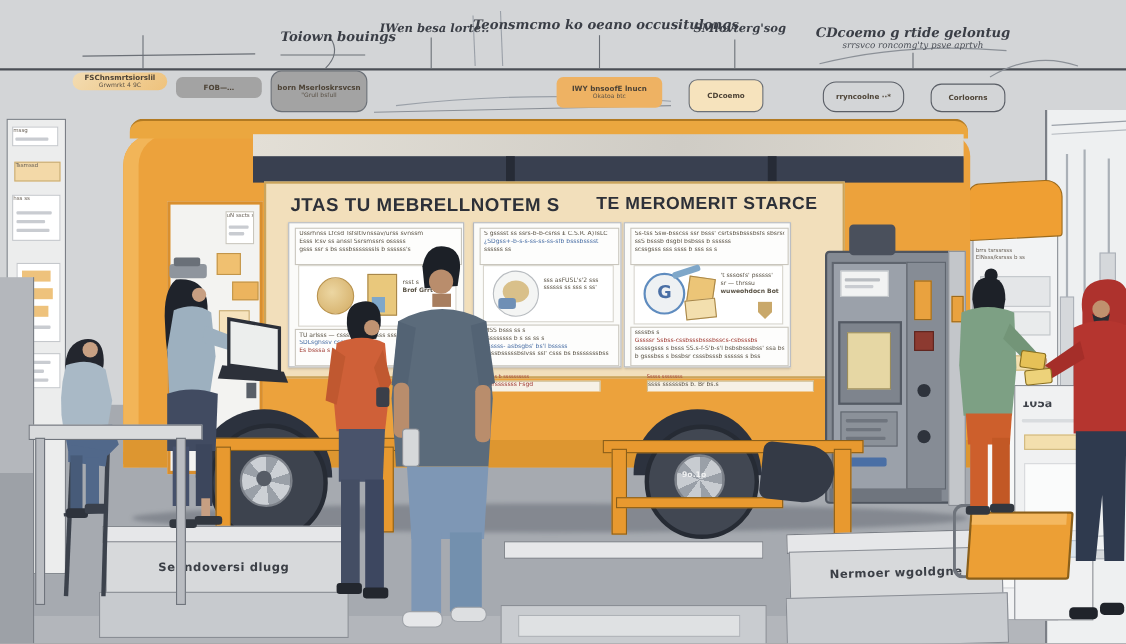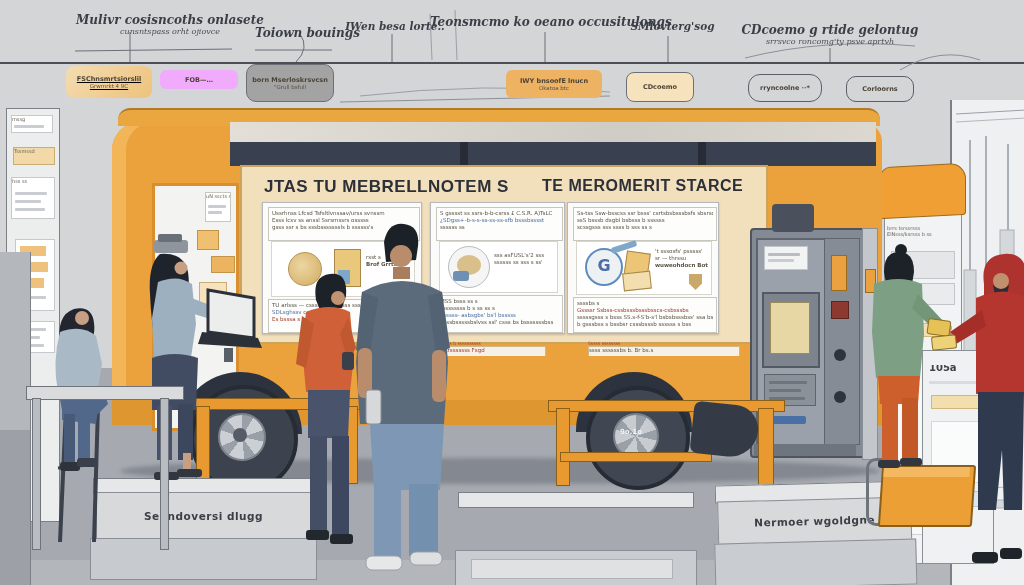--- a/index.html
+++ b/index.html
@@ -40,46 +40,42 @@
     <path d="M668,36 L668,62" stroke="#6b7077" stroke-width="1"></path>
     <path d="M830,48 L830,62" stroke="#6b7077" stroke-width="1"></path>
     <path d="M745,58 q80,-20 170,-12" stroke="#8b9097" stroke-width="1" fill="none"></path>
     <path d="M340,102 L610,96" stroke="#8b9097" stroke-width="1"></path>
     <path d="M360,96 q120,-14 250,-4" stroke="#9aa0a8" stroke-width="1" fill="none"></path>
     <path d="M430,14 L432,60" stroke="#9aa0a8" stroke-width="1"></path>
     <path d="M455,10 L457,60" stroke="#9aa0a8" stroke-width="1"></path>
     <path d="M900,70 q40,-24 80,-10" stroke="#8b9097" stroke-width="1" fill="none"></path>
   </svg>
 
-  <div class="ann" style="left:70px;top:14px;width:200px;">
-    <div class="main">Mulivr cosisncoths onlasete</div>
-    <div class="sub">cunsntspass orht ojiovce</div>
-  </div>
   <div class="ann" style="left:250px;top:27px;width:110px;text-align:right;">
     <div class="main">Toiown bouings</div>
   </div>
   <div class="ann" style="left:345px;top:20px;width:100px;">
     <div class="main" style="font-size:10.5px">IWen besa lorte..</div>
   </div>
   <div class="ann" style="left:430px;top:16px;width:215px;">
     <div class="main">Teonsmcmo ko oeano occusitulongs</div>
   </div>
   <div class="ann" style="left:625px;top:20px;width:95px;">
     <div class="main" style="font-size:10.5px">SMlovterg'sog</div>
   </div>
   <div class="ann" style="left:735px;top:24px;width:190px;">
     <div class="main">CDcoemo g rtide gelontug</div>
     <div class="sub">srrsvco roncomg'ty    psve aprtvh</div>
   </div>
 
-  <div class="tag" style="left:66px;top:66px;width:86px;height:32px;border-radius:8px;background:linear-gradient(135deg,#f3dcb2,#eec27c);text-decoration:underline;">
+  <div class="tag" style="left:66px;top:66px;width:86px;height:16px;border-radius:8px;background:linear-gradient(135deg,#f3dcb2,#eec27c);">
     <div class="l1">FSChnsmrtsiorslil</div>
     <div class="l2">Grwmrkt 4 9C</div>
   </div>
-  <div class="tag" style="left:160px;top:70px;width:78px;height:19px;border-radius:6px;background:#f0abfc;">
+  <div class="tag" style="left:160px;top:70px;width:78px;height:19px;border-radius:6px;background:#a3a3a3;">
     <div class="l1">FOB—…</div>
   </div>
   <div class="tag" style="left:246px;top:64px;width:86px;height:36px;border-radius:10px;background:#a3a3a3;border:1.5px solid #6b7077;">
     <div class="l1">born Mserloskrsvcsn</div>
     <div class="l2">"Grull bsfull</div>
   </div>
   <div class="tag" style="left:506px;top:70px;width:96px;height:28px;border-radius:6px;background:#eeb263;">
     <div class="l1">IWY bnsoofE lnucn</div>
     <div class="l2">Okatoa btc</div>
   </div>

